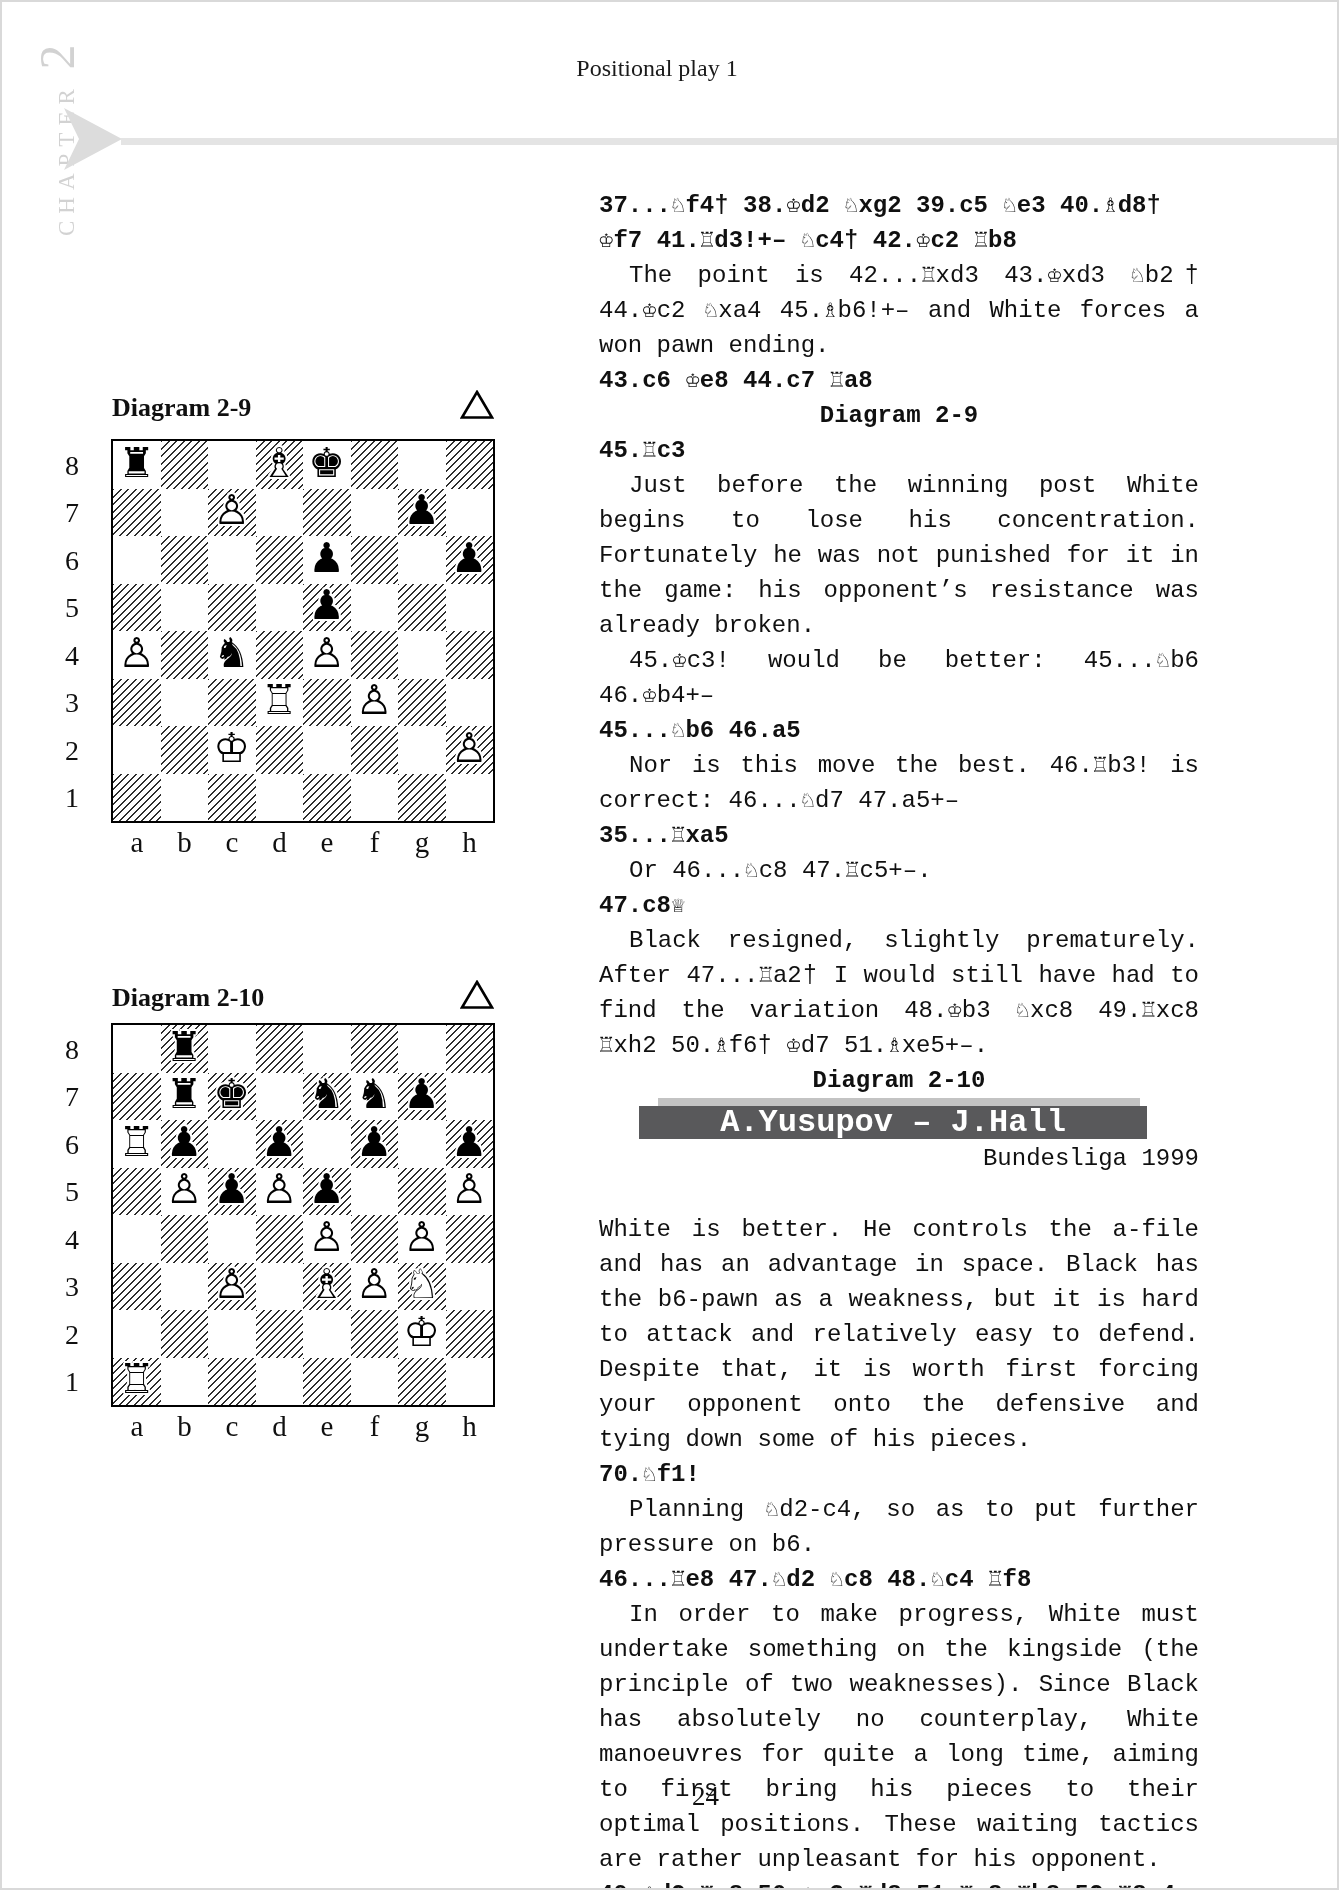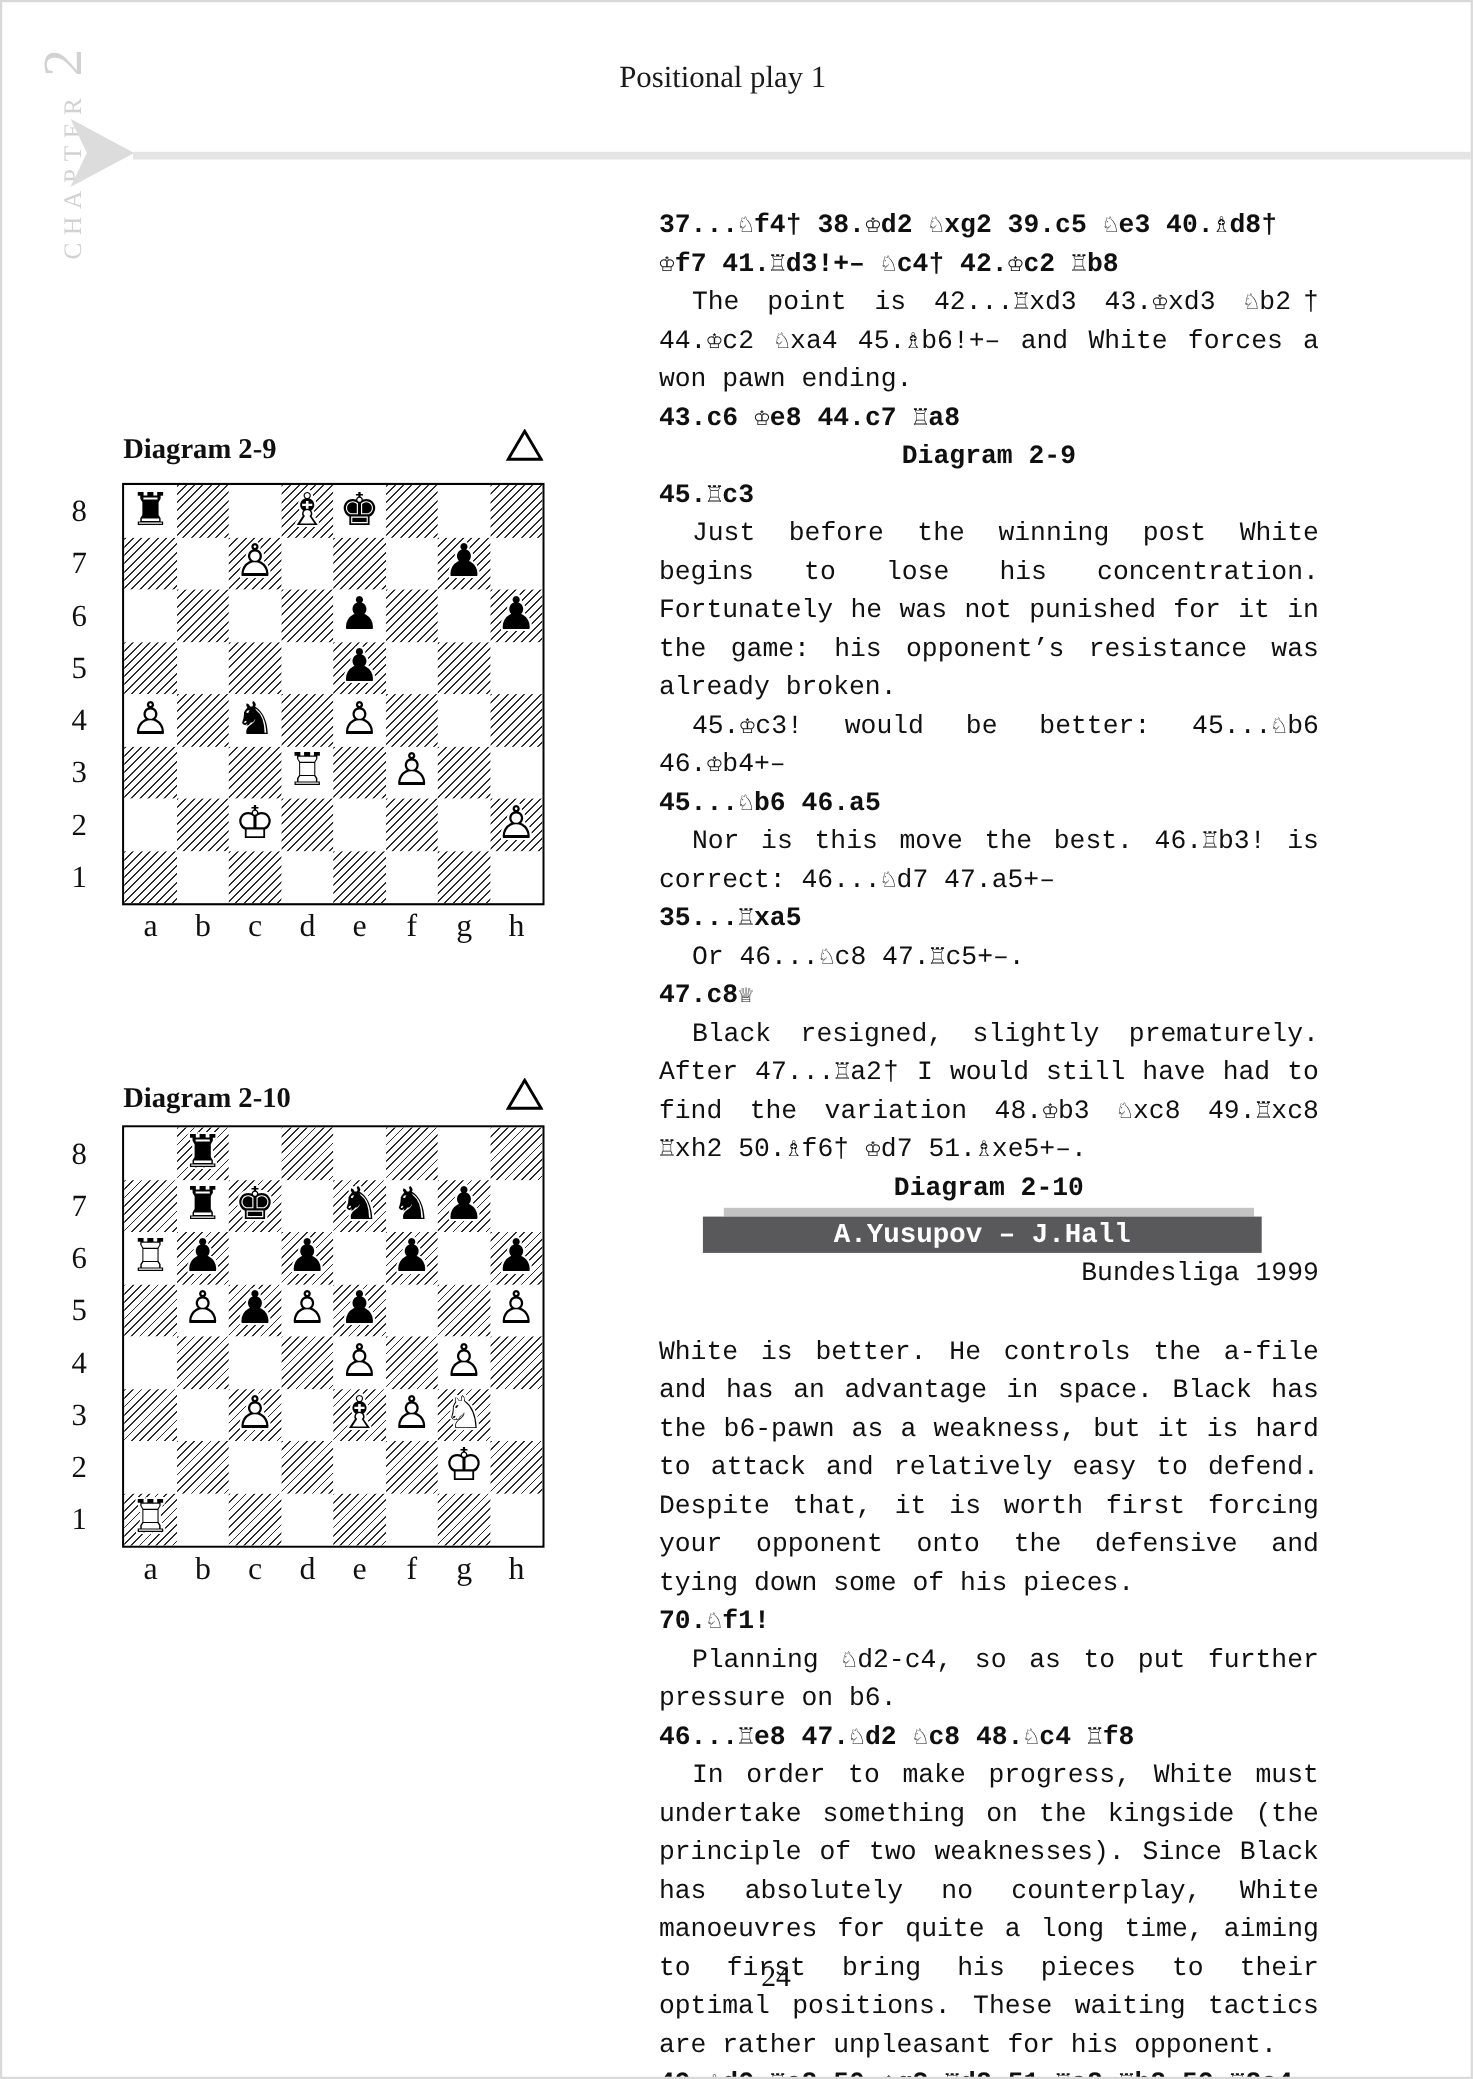--- a/index.html
+++ b/index.html
@@ -4,21 +4,21 @@
 <style>
   html,body { margin:0; padding:0; background:#ffffff; }
   .page {
     position:relative; width:1339px; height:1890px; margin:0 auto;
     background:#ffffff; overflow:hidden; box-sizing:border-box;
     border:2px solid #d9d9d9;
     font-family:"Liberation Serif","DejaVu Serif",serif; color:#101010;
   }
   
   .page-title { position:absolute; left:0; top:53px; width:1310px; text-align:center;
-    font-size:28px; color:#1a1a1a; }
+    font-size:24px; color:#1a1a1a; }
   .chapter { position:absolute; left:26px; top:234px; transform:rotate(-90deg);
     transform-origin:0 0; white-space:nowrap; color:#d2d2d2; font-size:23px;
     letter-spacing:7px; }
   .chapter .num { font-size:50px; letter-spacing:0; }
   .hrule { position:absolute; left:119px; top:136px; width:1220px; height:7px; background:#e4e4e4; }
   .arrow-svg { position:absolute; left:62px; top:106px; }
   
   .diag-label { position:absolute; left:110px; font-weight:bold; font-size:26px; }
   .tomove { position:absolute; left:458px; }
   .board { position:absolute; left:109px; width:380px; height:380px;
@@ -38,21 +38,21 @@
   .file-label { position:absolute; width:47px; text-align:center; font-size:29px; }
   
   .rcol { position:absolute; left:597px; top:186px; width:600px; font-size:24px;
     line-height:35px; font-family:Liberation Mono, monospace; }
   .moves { font-weight:bold; text-align:left; }
   .para  { text-align:justify; text-indent:30px; }
   .para.noindent { text-indent:0; }
   .rc-heading { font-weight:bold; text-align:center; }
   .banner-light { position:absolute; left:59px; top:0; width:482px; height:8px; background:#c3c3c3; }
   .banner-dark { position:absolute; left:40px; top:8px; width:508px; height:33px;
-    background:#59595b; color:#fff; font-weight:bold; font-size:25px;
+    background:#59595b; color:#fff; font-weight:bold; font-size:32px;
     text-align:center; line-height:33px; }
   .banner-sub { position:absolute; left:0; top:43px; width:100%; text-align:right; }
   .banner-wrap { height:114px; position:relative; }
   .page-number { position:absolute; left:597px; top:1779px; width:120px;
     text-align:right; font-size:27px; }
 </style>
 </head>
 <body>
 
 <div class="page">

